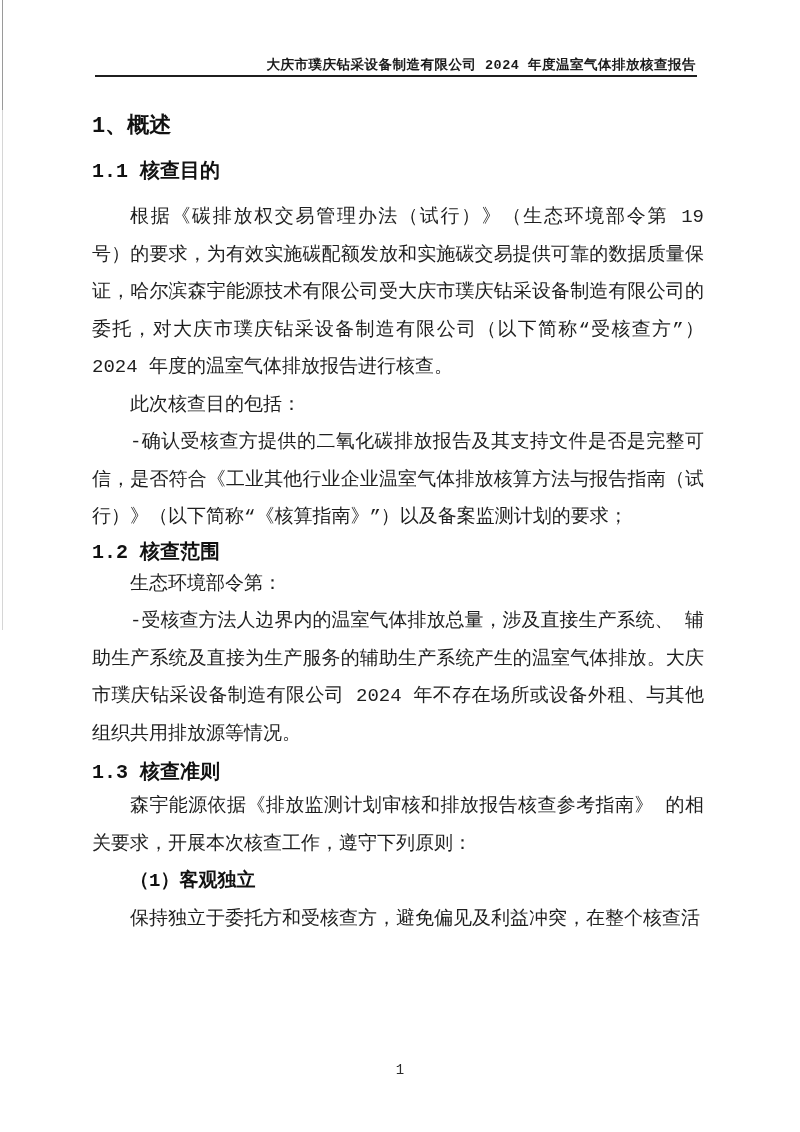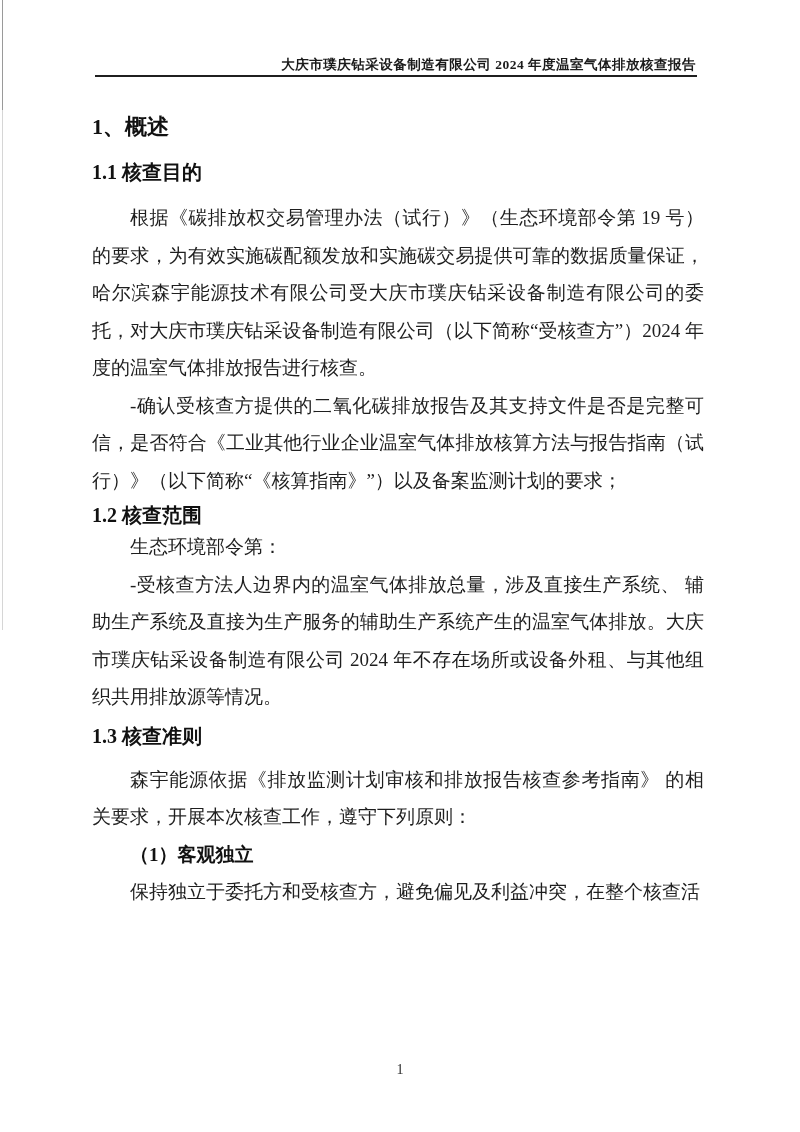--- a/index.html
+++ b/index.html
@@ -7,20 +7,21 @@
     width: 800px; height: 1132px;
     background: #ffffff;
     font-family: "Liberation Serif", "DejaVu Serif", serif;
     color: #1e1e1e;
     overflow: hidden;
   }
   .page {
     position: relative;
     width: 800px; height: 1132px;
     background: #ffffff;
+    font-family: Liberation Mono, monospace;
   }
   
   .artifact { position: absolute; left: 2px; width: 1px; }
   .artifact.a1 { top: 0; height: 110px; background: #9a9a9a; }
   .artifact.a2 { top: 110px; height: 520px; background: #d6d6d6; }
 
   .running-header {
     position: absolute;
     top: 56px; right: 104px;
     font-size: 13.5px;
@@ -58,21 +59,21 @@
     font-size: 19px;
     line-height: 37.5px;
     margin: 0;
     text-align: justify;
     text-justify: inter-ideograph;
     text-indent: 2em;
     color: #1e1e1e;
   }
   .content p.first-body { margin-top: 15px; }
   .content p.after-h12 { margin-top: 1px; }
-  .content p.after-h13 { margin-top: 13px; }
+  .content p.after-h13 { margin-top: 3px; }
   .content p.bold-sub { font-weight: bold; color: #111; }
 
   .page-number {
     position: absolute;
     top: 1062px; left: 0;
     width: 800px;
     text-align: center;
     font-size: 14px;
     color: #2a2a2a;
   }
@@ -85,20 +86,21 @@
   <div class="artifact a2"></div>
 
   <div class="running-header">大庆市璞庆钻采设备制造有限公司 2024 年度温室气体排放核查报告</div>
   <div class="header-rule"></div>
 
   <div class="content">
     <h1>1、概述</h1>
 
     <h2 class="s11">1.1 核查目的</h2>
     <p class="first-body">根据《碳排放权交易管理办法（试行）》（生态环境部令第 19 号）的要求，为有效实施碳配额发放和实施碳交易提供可靠的数据质量保证，哈尔滨森宇能源技术有限公司受大庆市璞庆钻采设备制造有限公司的委托，对大庆市璞庆钻采设备制造有限公司（以下简称“受核查方”）2024 年度的温室气体排放报告进行核查。</p>
+    <p>此次核查目的包括：</p>
     <p>-确认受核查方提供的二氧化碳排放报告及其支持文件是否是完整可信，是否符合《工业其他行业企业温室气体排放核算方法与报告指南（试行）》（以下简称“《核算指南》”）以及备案监测计划的要求；</p>
 
     <h2 class="s12">1.2 核查范围</h2>
     <p class="after-h12">生态环境部令第：</p>
     <p>-受核查方法人边界内的温室气体排放总量，涉及直接生产系统、 辅助生产系统及直接为生产服务的辅助生产系统产生的温室气体排放。大庆市璞庆钻采设备制造有限公司 2024 年不存在场所或设备外租、与其他组织共用排放源等情况。</p>
 
     <h2 class="s13">1.3 核查准则</h2>
     <p class="after-h13">森宇能源依据《排放监测计划审核和排放报告核查参考指南》 的相关要求，开展本次核查工作，遵守下列原则：</p>
     <p class="bold-sub">（1）客观独立</p>
     <p>保持独立于委托方和受核查方，避免偏见及利益冲突，在整个核查活</p>

